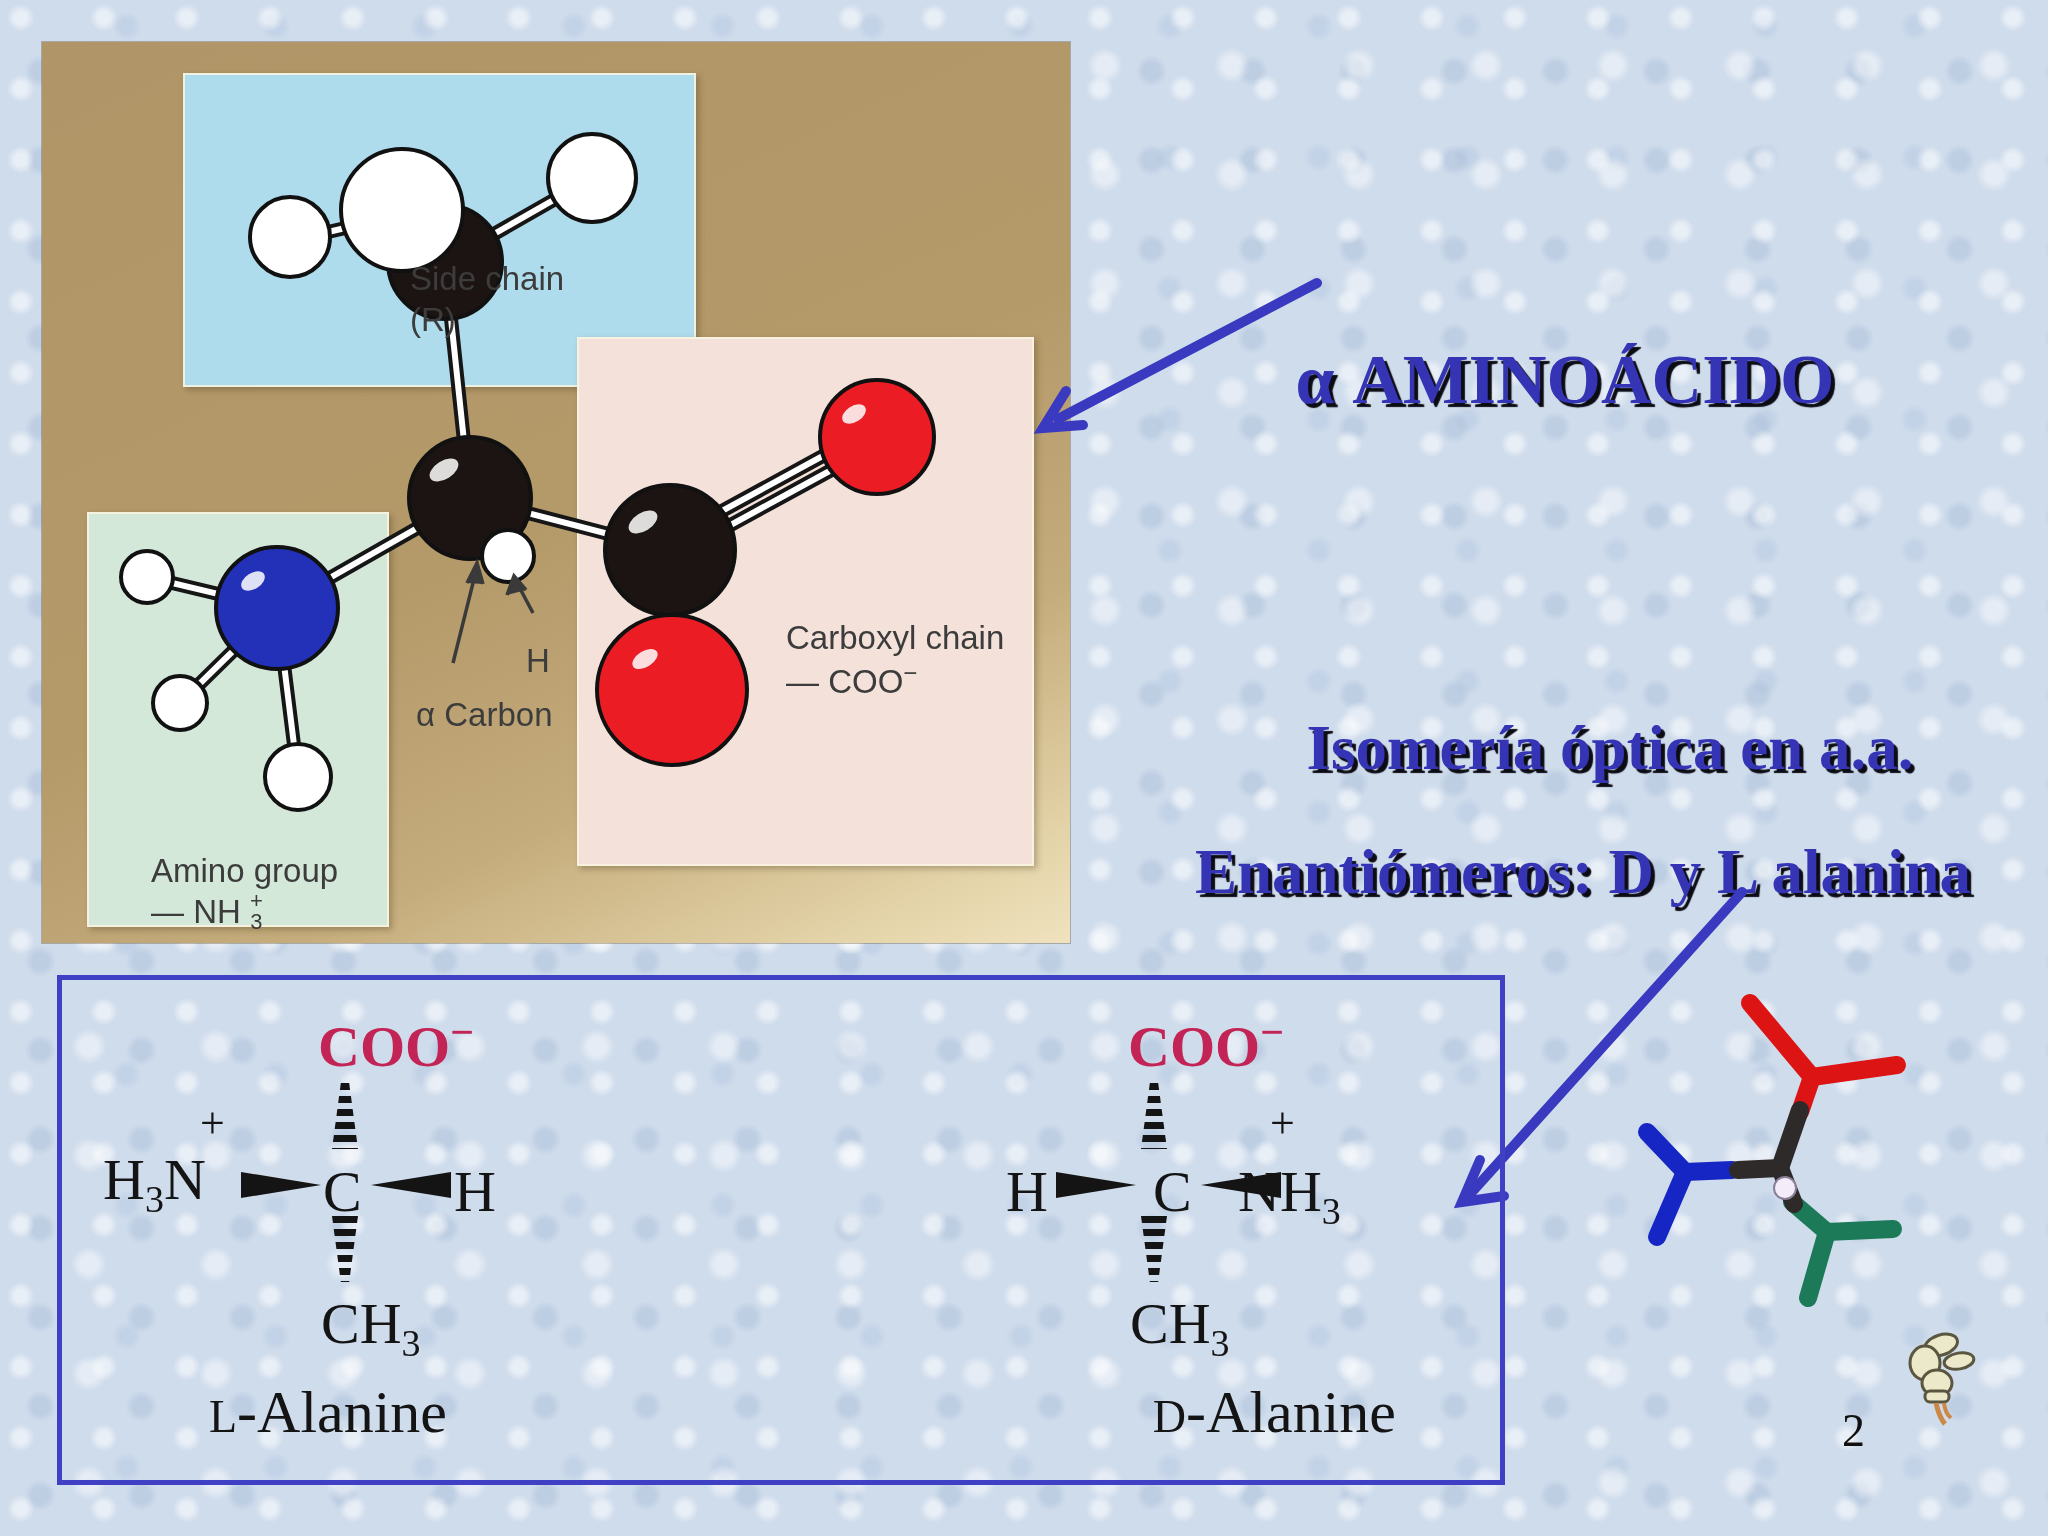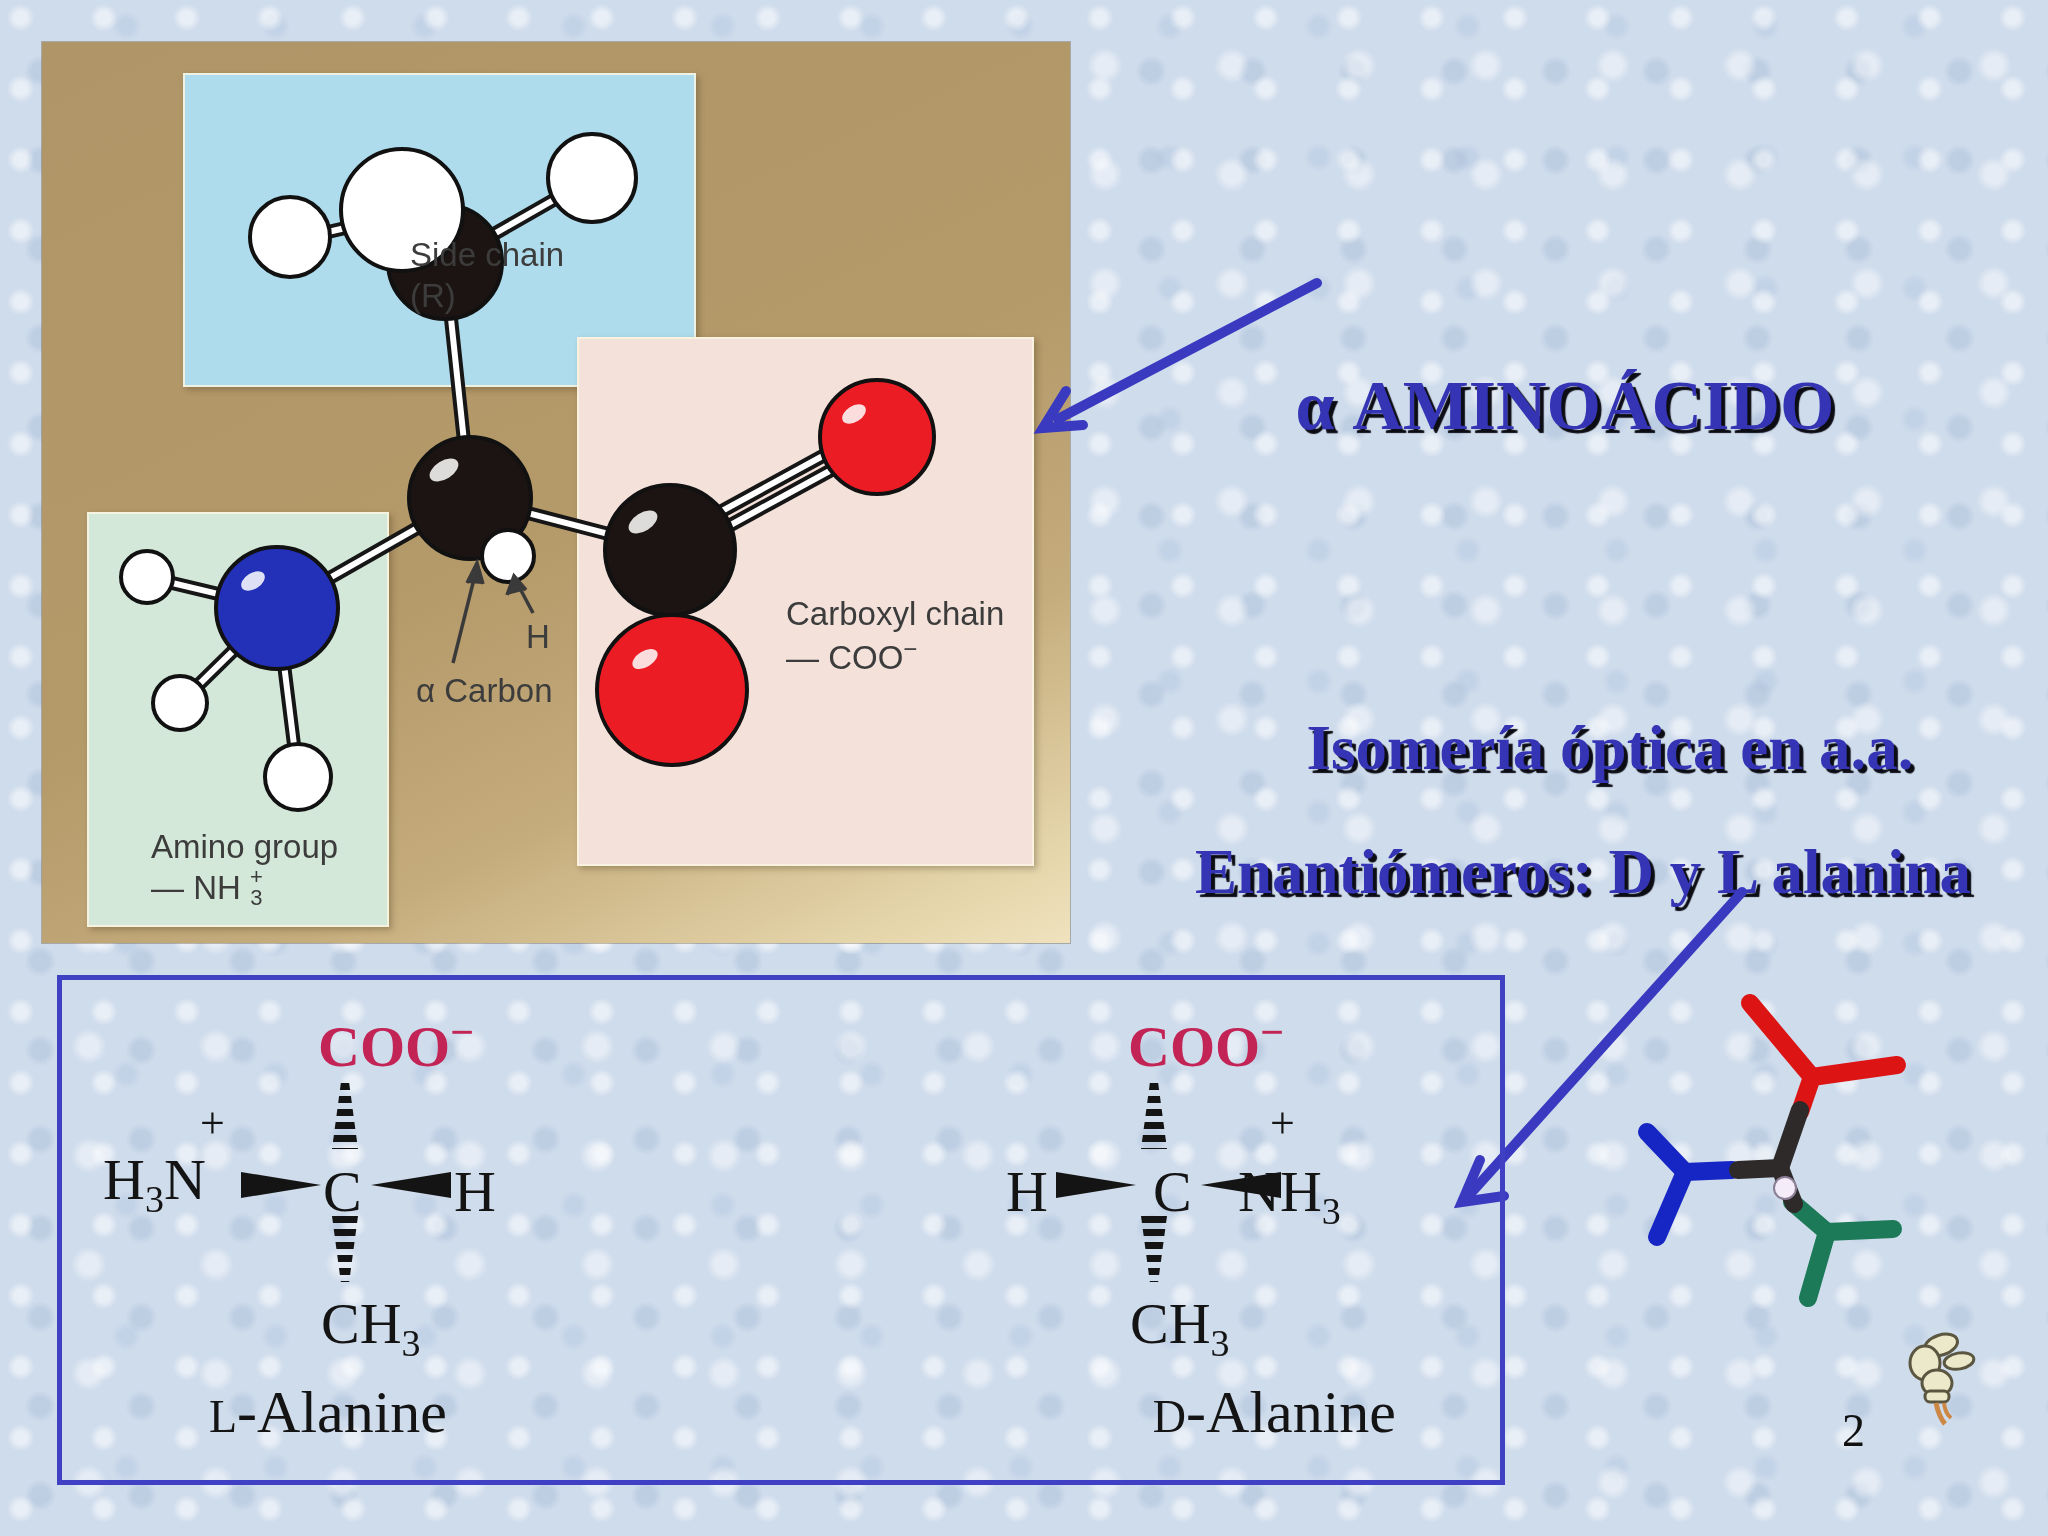--- a/index.html
+++ b/index.html
@@ -15,37 +15,37 @@
     background-size: 83px 71px, 127px 109px, 101px 89px, 149px 131px;
   }
   .abs { position:absolute; }
 
   
   .heading {
     position:absolute; text-align:center; font-weight:bold;
     color:#3434b4; text-shadow:4px 4px 1px #0c0c14; white-space:nowrap;
   }
   #heading-formula-1 { left:1140px; top:222px; width:870px; font-size:68px; }
-  #heading-formula-2 { left:1140px; top:366px; width:850px; font-size:70px;text-align:center; }
+  #heading-formula-2 { left:1140px; top:340px; width:850px; font-size:70px;text-align:center; }
   #heading-isomeria  { left:1170px; top:712px; width:880px; font-size:63px; }
   #heading-enantio   { left:1108px; top:836px; width:950px; font-size:63px; }
 
   
   .photo {
     position:absolute; left:42px; top:42px; width:1028px; height:901px;
     background:linear-gradient(155deg,#b09568 0%,#b49969 52%,#c5ac7c 74%,#e4d4a9 92%,#efe2bd 100%);
     box-shadow:0 0 0 1px rgba(90,75,45,.35);
   }
   .cbox { position:absolute; border:2px solid rgba(250,245,225,.85); box-shadow:3px 3px 6px rgba(60,45,20,.30); }
   #box-side     { left:141px; top:31px;  width:509px; height:310px; background:#aedcec; }
   #box-amino    { left:45px;  top:470px; width:298px; height:411px; background:#d4e8da; }
   #box-carboxyl { left:535px; top:295px; width:453px; height:525px; background:#f3e1da; }
   .photo-label {
     position:absolute; font-family:"Liberation Sans", sans-serif;
-    font-size:33px; color:#3c3c3c; line-height:1.25; white-space:nowrap;
+    font-size:33px; color:#3c3c3c; line-height:1.25; white-space:nowrap;margin-top:24px;
   }
   .stack { display:inline-block; vertical-align:-6px; line-height:.95; font-size:22px; text-align:center; }
   .stack span { display:block; }
   .supmini { font-size:24px; vertical-align:super; }
 
   
   #iso-box {
     position:absolute; left:57px; top:975px; width:1438px; height:500px;
     border:5px solid #4040c4;
   }

